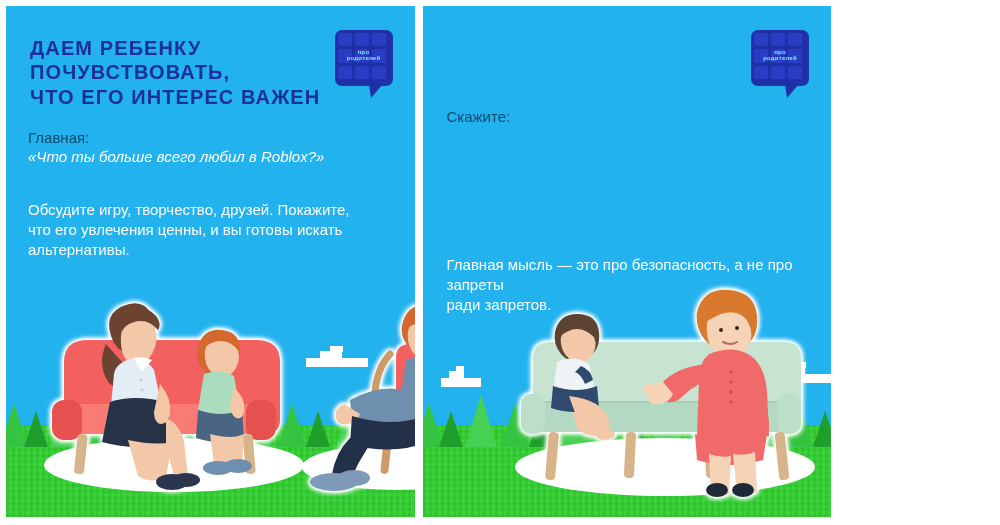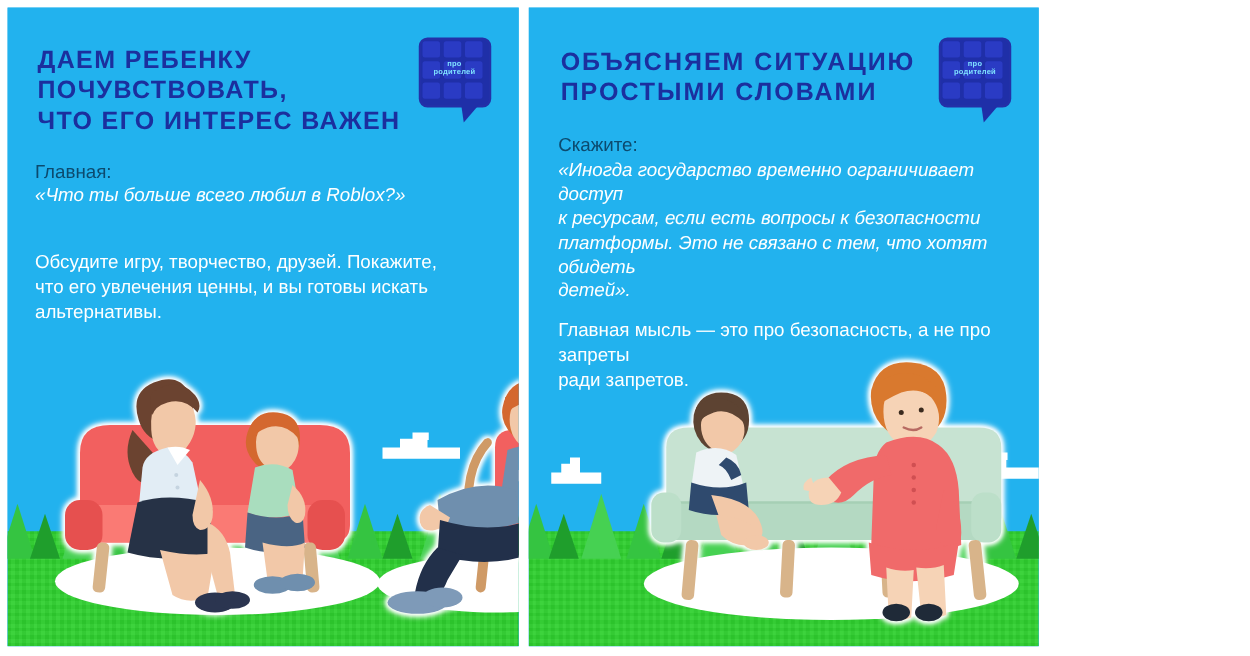--- a/index.html
+++ b/index.html
@@ -263,27 +263,21 @@
           <path d="M236 106 q14 12 14 34 q0 12-10 12 q-10-2-10-16z" fill="#f06a6a"></path>
           <path d="M176 148 q36 12 72 0 l-4 26 q-34 10-66 0z" fill="#f06a6a"></path>
           <path d="M190 168 q12 4 22 2 l-2 38 q-10 4-18 0z" fill="#f6d3b6"></path>
           <path d="M214 168 q12 2 22-2 l2 40 q-10 4-20 0z" fill="#f6d3b6"></path>
           <ellipse cx="198" cy="204" rx="11" ry="7" fill="#1f2a38"></ellipse>
           <ellipse cx="224" cy="204" rx="11" ry="7" fill="#1f2a38"></ellipse>
         </g>
       </svg>
     </div>
 
-    <div class="title">ОБЪЯСНЯЕМ СИТУАЦИЮ
-ПРОСТЫМИ СЛОВАМИ</div>
     <div class="lead">Скажите:</div>
-    <div class="quote">«Иногда государство временно ограничивает доступ
-к ресурсам, если есть вопросы к безопасности
-платформы. Это не связано с тем, что хотят обидеть
-детей».</div>
     <div class="body-txt">Главная мысль — это про безопасность, а не про запреты
 ради запретов.</div>
 
     <div class="logo">
       <div class="bubble"></div>
       <div class="tail"></div>
       <div class="grid">
         <div class="cell"></div>
           <div class="cell"></div>
           <div class="cell"></div>

